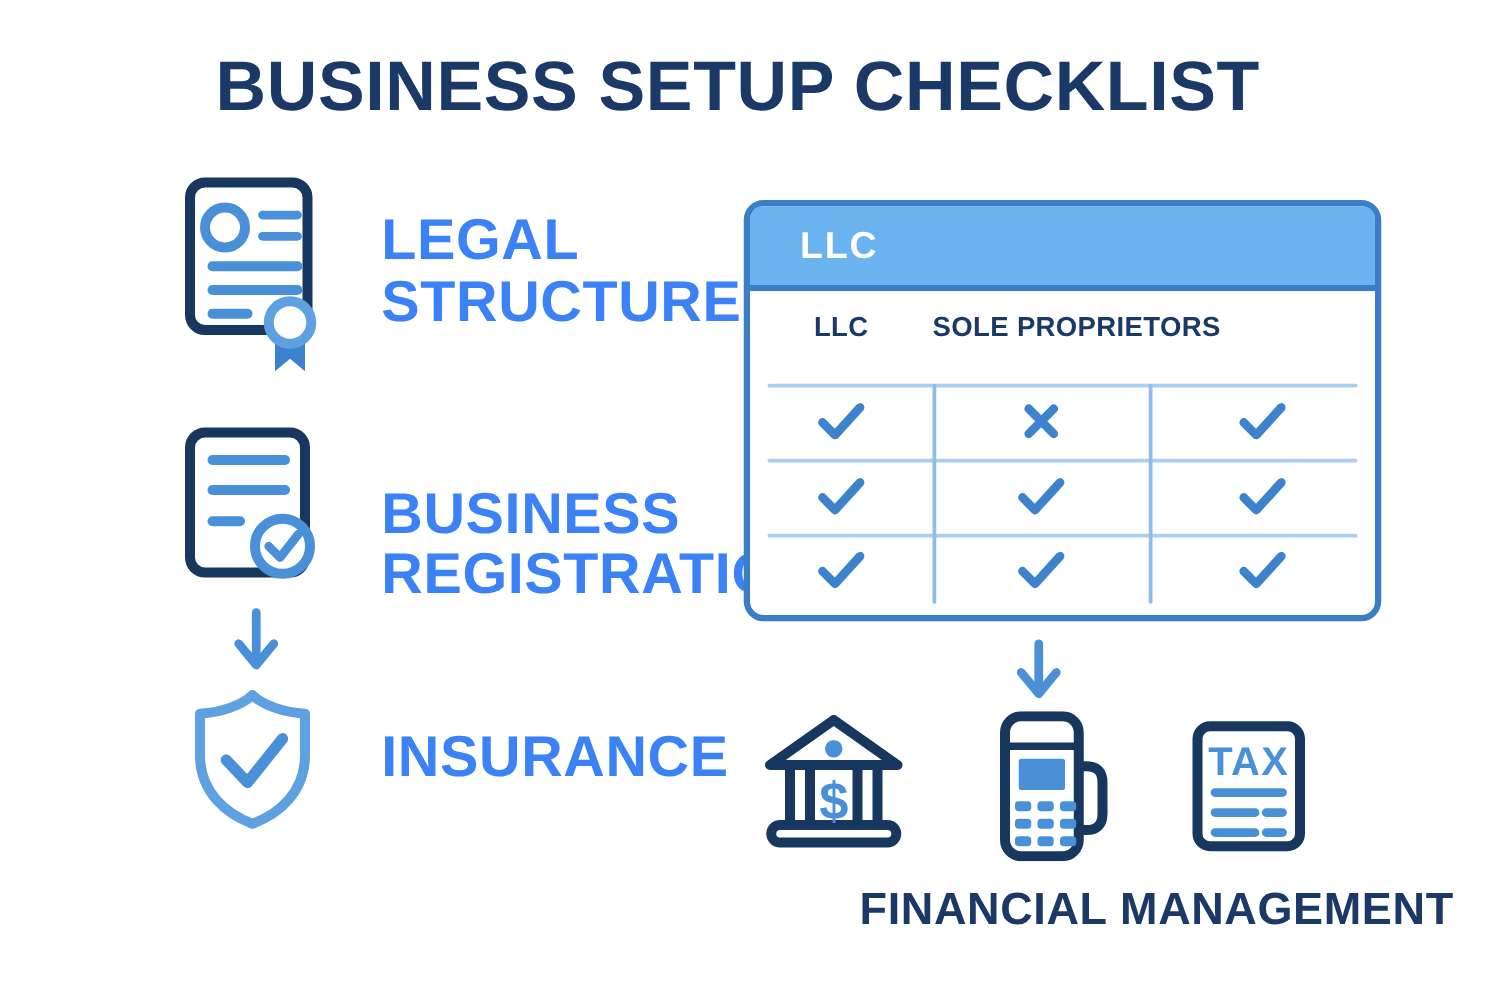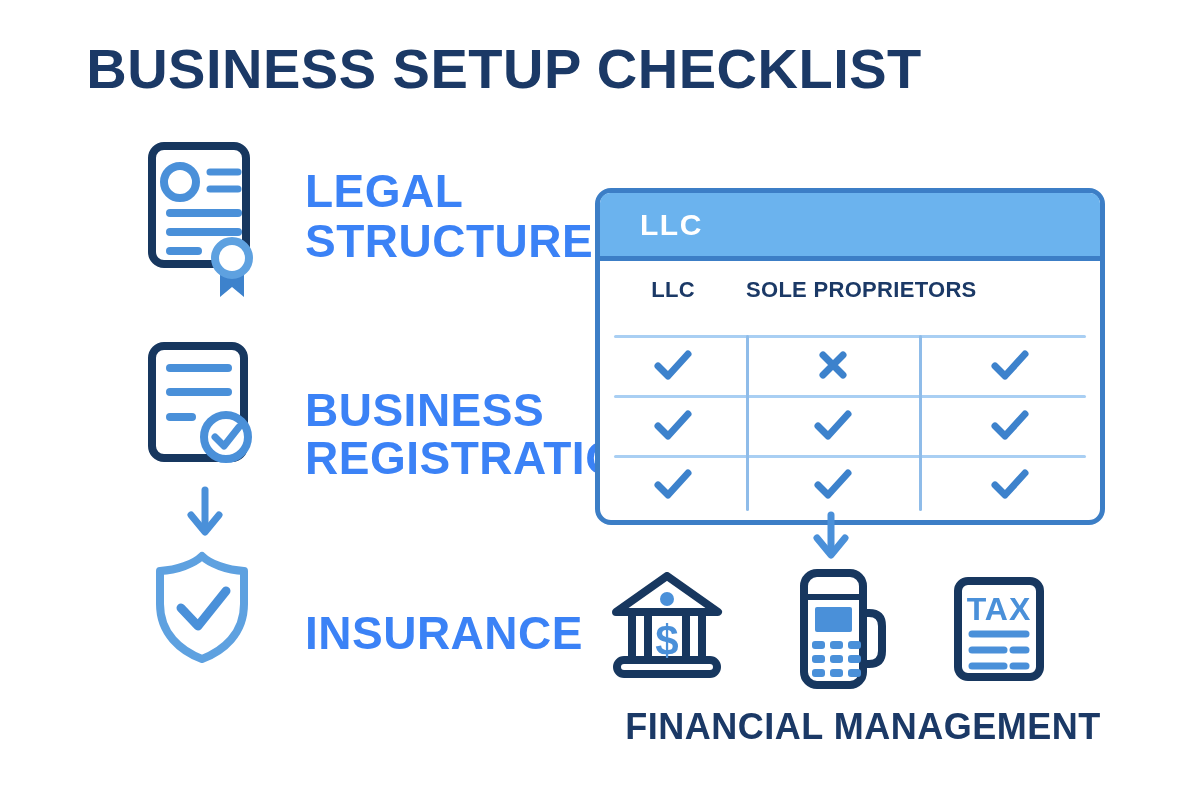--- a/index.html
+++ b/index.html
@@ -1,40 +1,40 @@
 <!DOCTYPE html>
 <html><head>
 <meta charset="utf-8">
 <style>
   html,body{margin:0;padding:0;background:#fff;}
   .stage{
     position:relative;width:1200px;height:800px;background:#ffffff;overflow:hidden;
     font-family:"Liberation Sans", sans-serif;font-weight:bold;color:#1b3966;
   }
   .title{
-    position:absolute;top:36px;left:0;width:1008px;text-align:center;
+    position:absolute;top:36px;left:0;width:1008px;text-align:right;
     font-size:56px;letter-spacing:.5px;color:#1b3966;
   }
   .step-label{position:absolute;font-size:46px;line-height:50px;letter-spacing:.5px;color:#3b82f6;}
   .label-legal{left:305px;top:166px;width:270px;}
   .label-registration{left:305px;top:358px;width:315px;line-height:48px;margin-top:28px;}
-  .label-insurance{left:305px;top:608px;width:330px;}
+  .label-insurance{left:305px;top:580px;width:330px;}
   .icon-abs{position:absolute;}
   .icon-cert{left:146px;top:141px;}
   .icon-doccheck{left:146px;top:340px;}
   .arrow-left{left:183px;top:486px;}
   .icon-shield{left:150px;top:550px;}
   .arrow-table{left:809px;top:511px;}
   .icon-bank{left:611px;top:572px;}
   .icon-pos{left:799px;top:569px;}
   .icon-tax{left:953px;top:576px;}
 
   .table-card{
     position:absolute;left:595px;top:160px;width:510px;height:337px;
-    border:5px solid #3c7ec6;border-radius:16px;background:#fff;box-sizing:border-box;margin-top:28px;
+    border:5px solid #3c7ec6;border-radius:16px;background:#fff;box-sizing:border-box;
   }
   .table-head{
     height:68px;background:#6bb3ee;border-bottom:5px solid #3c7ec6;
     border-radius:10px 10px 0 0;display:flex;align-items:center;padding-left:40px;
     color:#ffffff;font-size:30px;letter-spacing:1.5px;box-sizing:border-box;
   }
   .table-body{position:relative;height:254px;}
   .col-headers{
     position:absolute;top:16px;left:0;width:500px;
     display:grid;grid-template-columns:146px 173px 181px;
@@ -49,21 +49,21 @@
   .marks{
     position:absolute;top:74px;left:0;width:500px;
     display:grid;grid-template-columns:146px 173px 181px;grid-template-rows:60px 60px 58px;
   }
   .cell{display:flex;align-items:center;justify-content:center;}
   .cell svg{display:none;}
   .cell.check svg.check-glyph{display:block;}
   .cell.cross svg.cross-glyph{display:block;}
 
   .financial-label{
-    position:absolute;left:563px;top:706px;width:600px;text-align:center;
+    position:absolute;left:563px;top:706px;width:600px;text-align:right;
     font-size:36px;letter-spacing:.5px;color:#1b3966;
   }
   svg text{font-family:"Liberation Sans", sans-serif;font-weight:bold;}
 </style>
 </head>
 <body>
 
 <div class="stage">
 
   <div class="title">BUSINESS SETUP CHECKLIST</div>

